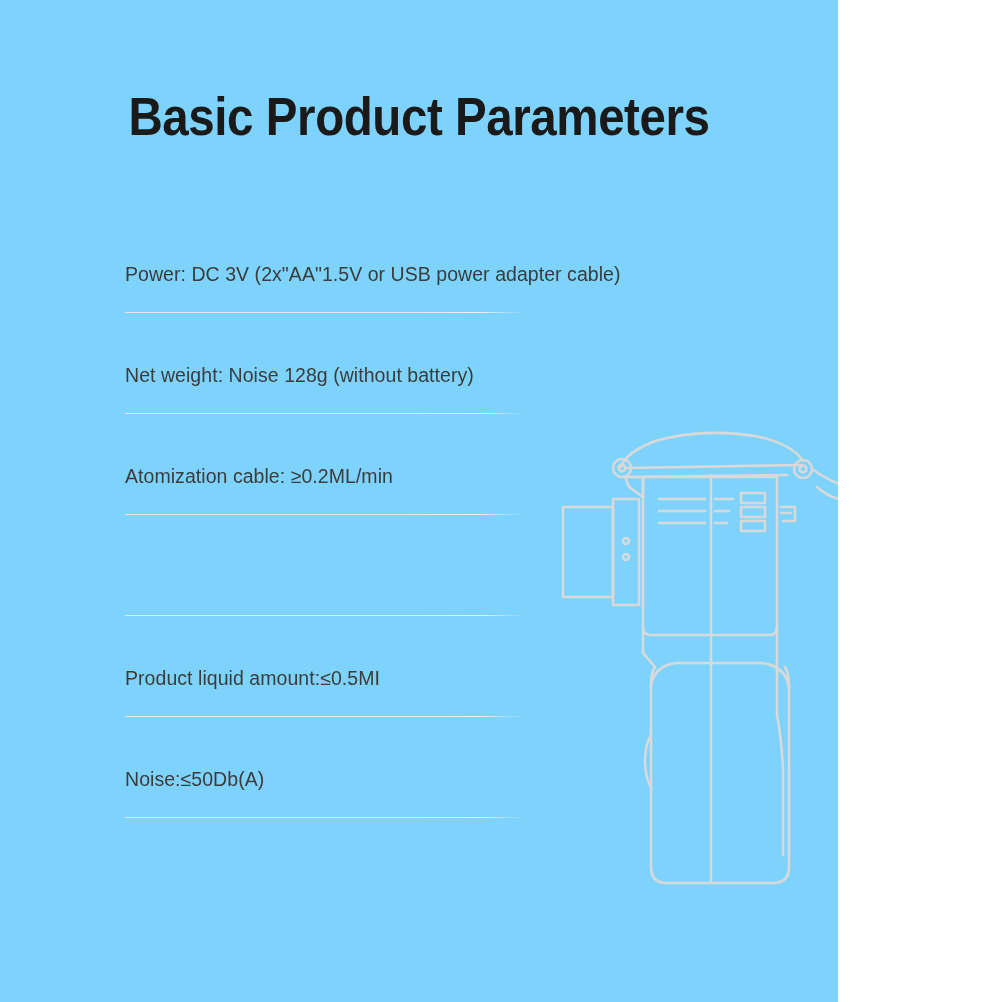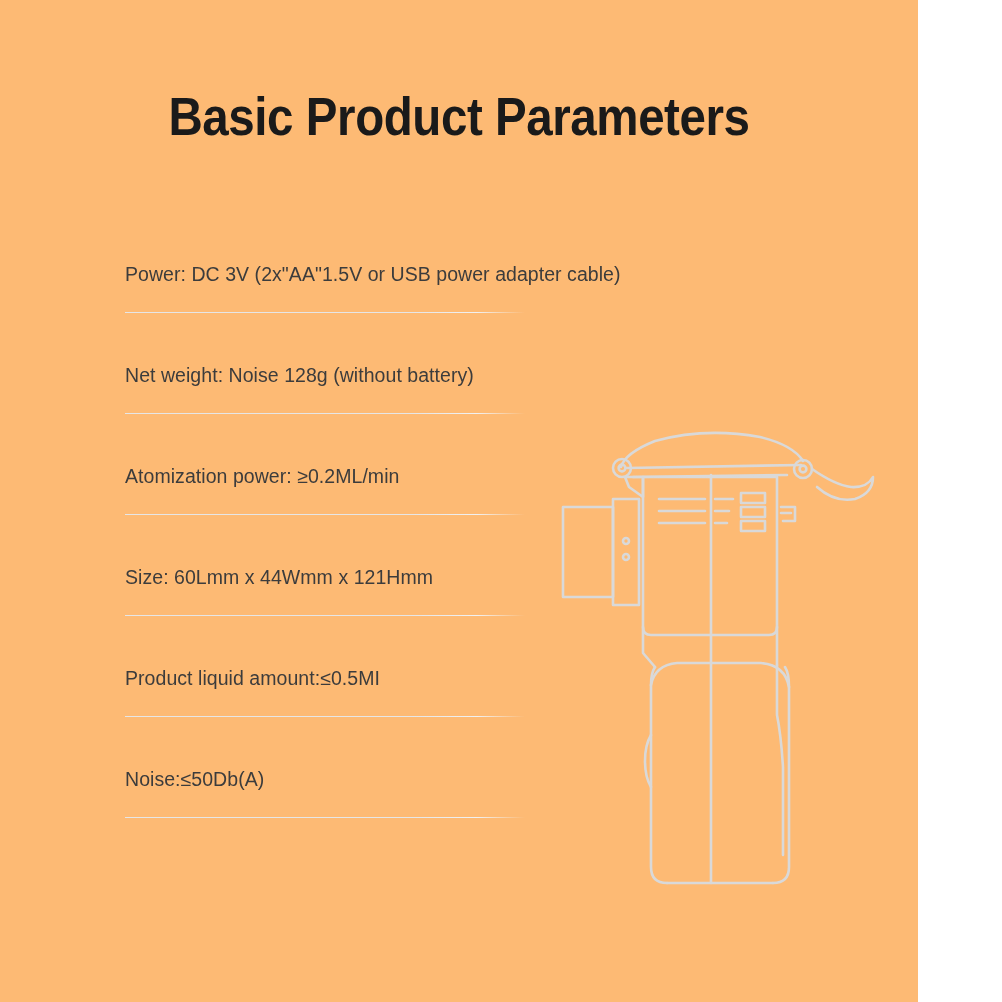--- a/index.html
+++ b/index.html
@@ -3,23 +3,23 @@
 <meta charset="utf-8">
 <style>
   html, body {
     margin: 0;
     padding: 0;
     background: #ffffff;
   }
 
   #page {
     position: relative;
-    width: 918px;
+    width: 838px;
     height: 1002px;
-    background: #fdba74;
+    background: #7dd3fc;
     overflow: hidden;
     font-family: "Liberation Sans", sans-serif;
     -webkit-font-smoothing: antialiased;
   }
 
   
   #page-title {
     position: absolute;
     left: 0;
     right: 0;
@@ -102,26 +102,25 @@
       <div class="spec-text">Power: DC 3V (2x"AA"1.5V or USB power adapter cable)</div>
       <div class="spec-divider"></div>
     </div>
 
     <div class="spec-row">
       <div class="spec-text">Net weight: Noise 128g (without battery)</div>
       <div class="spec-divider"></div>
     </div>
 
     <div class="spec-row">
-      <div class="spec-text">Atomization power: ≥0.2ML/min</div>
+      <div class="spec-text">Atomization cable: ≥0.2ML/min</div>
       <div class="spec-divider"></div>
     </div>
 
     <div class="spec-row">
-      <div class="spec-text">Size: 60Lmm x 44Wmm x 121Hmm</div>
       <div class="spec-divider"></div>
     </div>
 
     <div class="spec-row">
       <div class="spec-text">Product liquid amount:≤0.5MI</div>
       <div class="spec-divider"></div>
     </div>
 
 
     <div class="spec-row">

